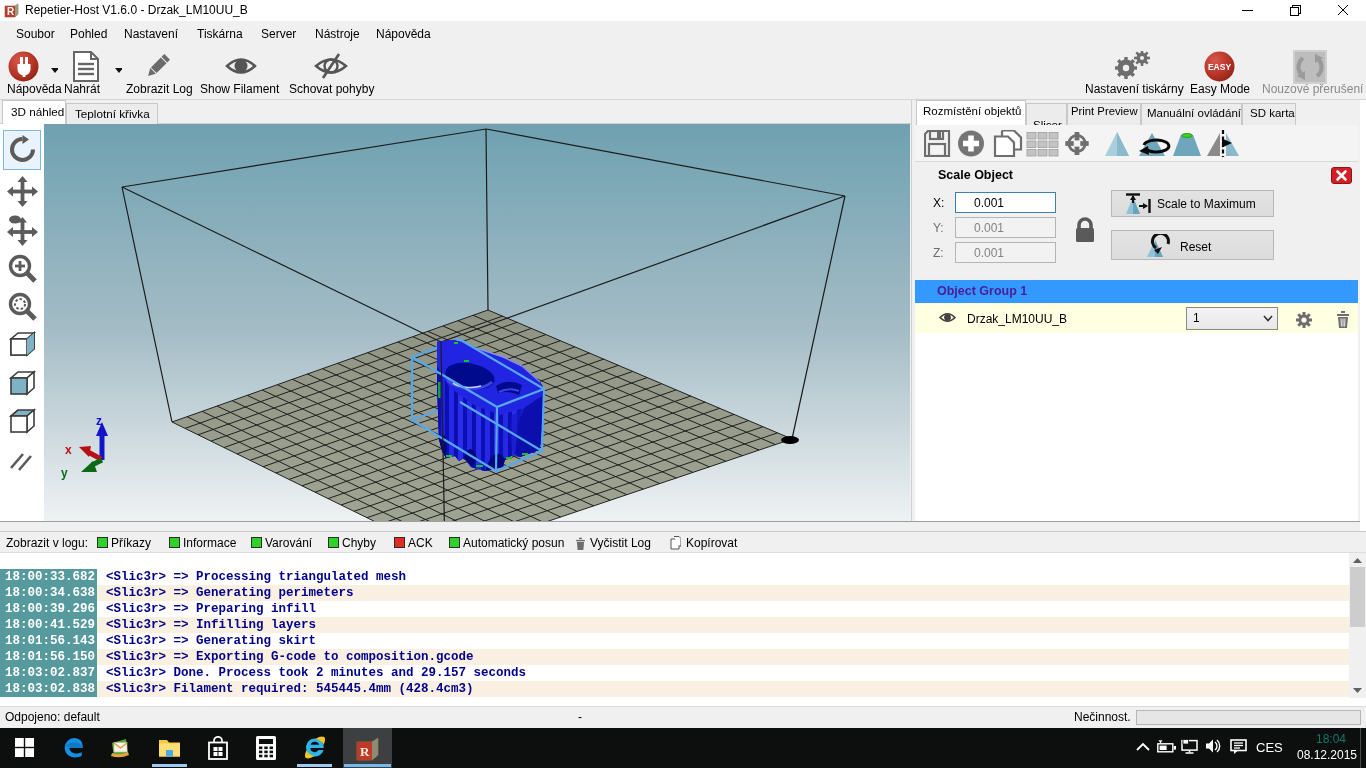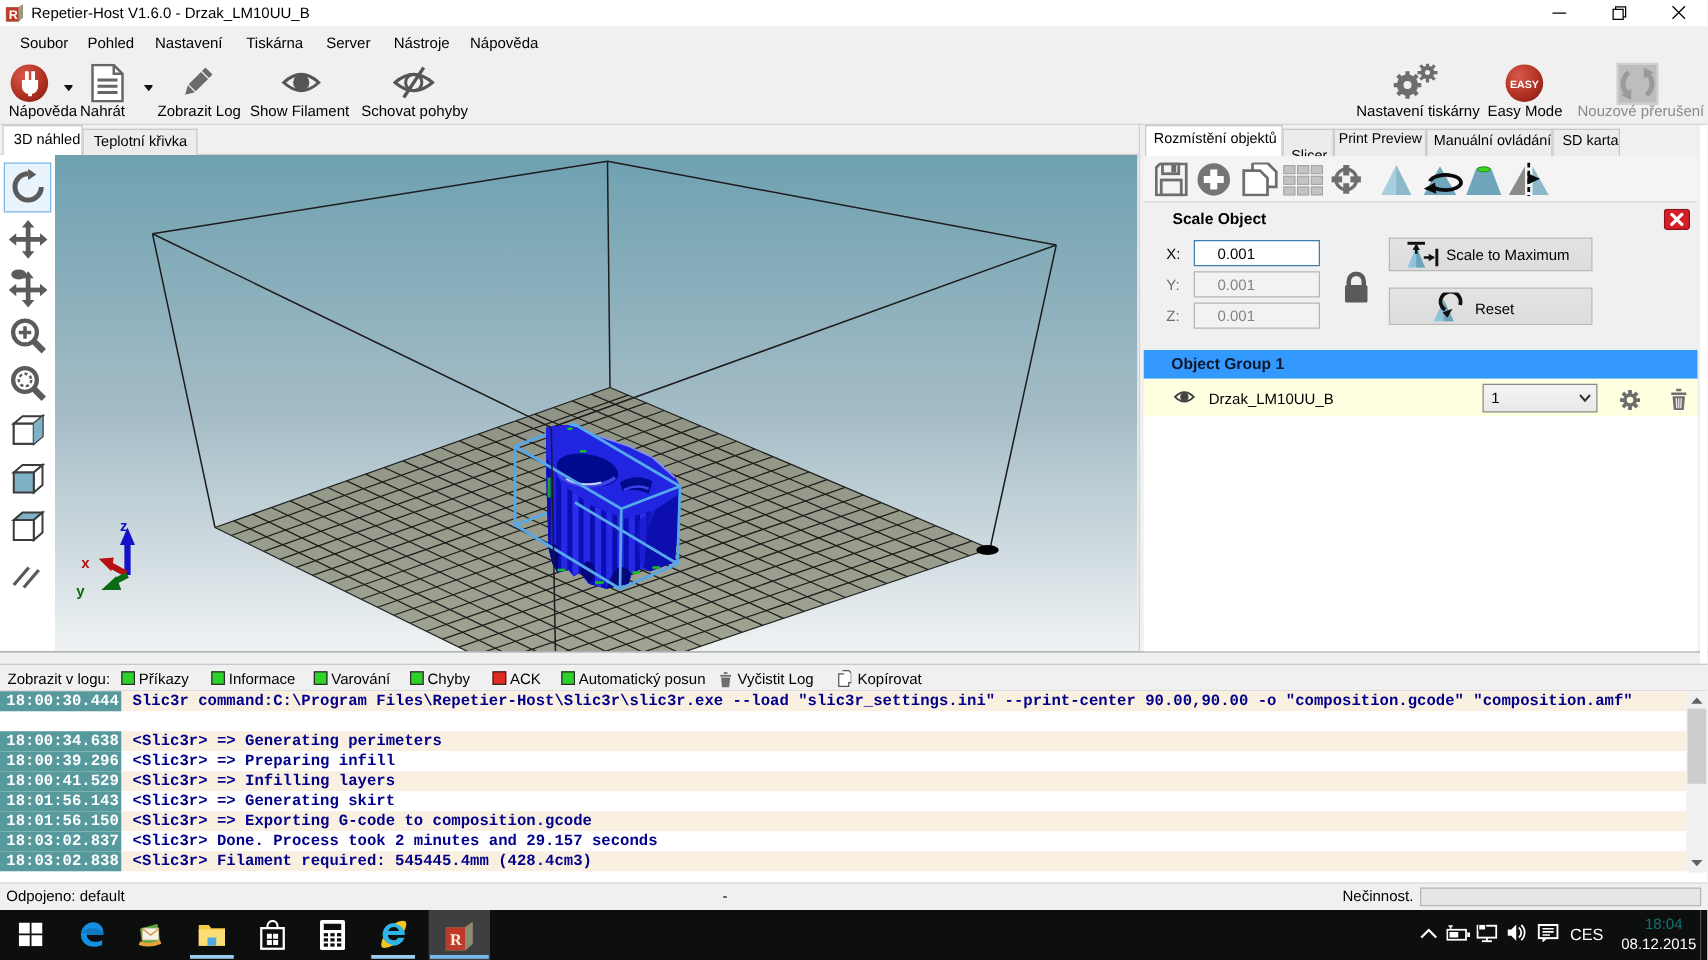--- a/index.html
+++ b/index.html
@@ -495,21 +495,21 @@
 <div class="abs" style="left:1157px;top:197px;font-size:12px;">Scale to Maximum</div>
 <div class="btn" style="left:1111px;top:230px;width:163px;height:30px;"></div>
 <svg class="abs" style="left:1146px;top:234px" width="26" height="24" viewBox="0 0 26 24">
  <polygon points="9,6 17,23 1,23" fill="#8fc3d8"></polygon>
     <polygon points="9,6 17,23 9,23" fill="#6aa3ba"></polygon>
  <path d="M10,14 a8,8 0 1 1 12,-4" fill="none" stroke="#111" stroke-width="3"></path>
  <polygon points="8,16 16,13 12,20" fill="#111"></polygon>
 </svg>
 <div class="abs" style="left:1180px;top:240px;font-size:12px;">Reset</div>
 
-<div class="abs" style="left:915px;top:280px;width:443px;height:23px;background:#3399ff;color:#0f172a;font-weight:bold;font-size:12.5px;padding:4px 0 0 22px;">Object Group 1</div>
+<div class="abs" style="left:915px;top:280px;width:443px;height:23px;background:#3399ff;color:#4c1d95;font-weight:bold;font-size:12.5px;padding:4px 0 0 22px;">Object Group 1</div>
 <div class="abs" style="left:915px;top:303px;width:443px;height:30px;background:#ffffe1;"></div>
 <svg class="abs" style="left:939px;top:311px" width="17" height="13" viewBox="0 0 17 13">
  <path d="M1,6.5 Q8.5,-1 16,6.5 Q8.5,14 1,6.5 Z" fill="none" stroke="#444" stroke-width="1.6"></path>
  <circle cx="8.5" cy="6.5" r="3.4" fill="#444"></circle>
 </svg>
 <div class="abs" style="left:967px;top:312px;font-size:12px;">Drzak_LM10UU_B</div>
 <div class="abs" style="left:1186px;top:307px;width:92px;height:23px;background:linear-gradient(#f4f4f4,#e8e8e8);border:1px solid #8a8a8a;">
  <span style="position:absolute;left:6px;top:3px;font-size:12px;">1</span>
  <svg style="position:absolute;right:4px;top:7px" width="10" height="7" viewBox="0 0 10 7">
       <polyline points="1,1 5,5.5 9,1" fill="none" stroke="#333" stroke-width="1.6"></polyline>
@@ -568,23 +568,23 @@
  <svg class="abs" style="left:668px;top:4px" width="13" height="14" viewBox="0 0 26 28">
   <g stroke="#555" stroke-width="2" fill="#fff">
         <path d="M6,6 h10 l6,6 v14 h-16 Z"></path>
         <path d="M12,1 h10 l4,4 v15 h-4"></path>
       </g>
  </svg>
  <span style="left:686px">Kopírovat</span>
 </div>
 
 <div class="abs" id="logarea">
-    <div class="lrow" style="top:0px;background:#faf0e1;">
-      <span class="ts">18:00:30.444</span>
-      <span class="m">Slic3r command:C:\Program Files\Repetier-Host\Slic3r\slic3r.exe --load "slic3r_settings.ini" --print-center 90.00,90.00 -o "composition.gcode" "composition.amf"</span>
+    <div class="lrow" style="top:16px;background:#ffffff;">
+      <span class="ts">18:00:33.682</span>
+      <span class="m">&lt;Slic3r&gt; =&gt; Processing triangulated mesh</span>
     </div>
     <div class="lrow" style="top:32px;background:#faf0e1;">
       <span class="ts">18:00:34.638</span>
       <span class="m">&lt;Slic3r&gt; =&gt; Generating perimeters</span>
     </div>
     <div class="lrow" style="top:48px;background:#ffffff;">
       <span class="ts">18:00:39.296</span>
       <span class="m">&lt;Slic3r&gt; =&gt; Preparing infill</span>
     </div>
     <div class="lrow" style="top:64px;background:#faf0e1;">

